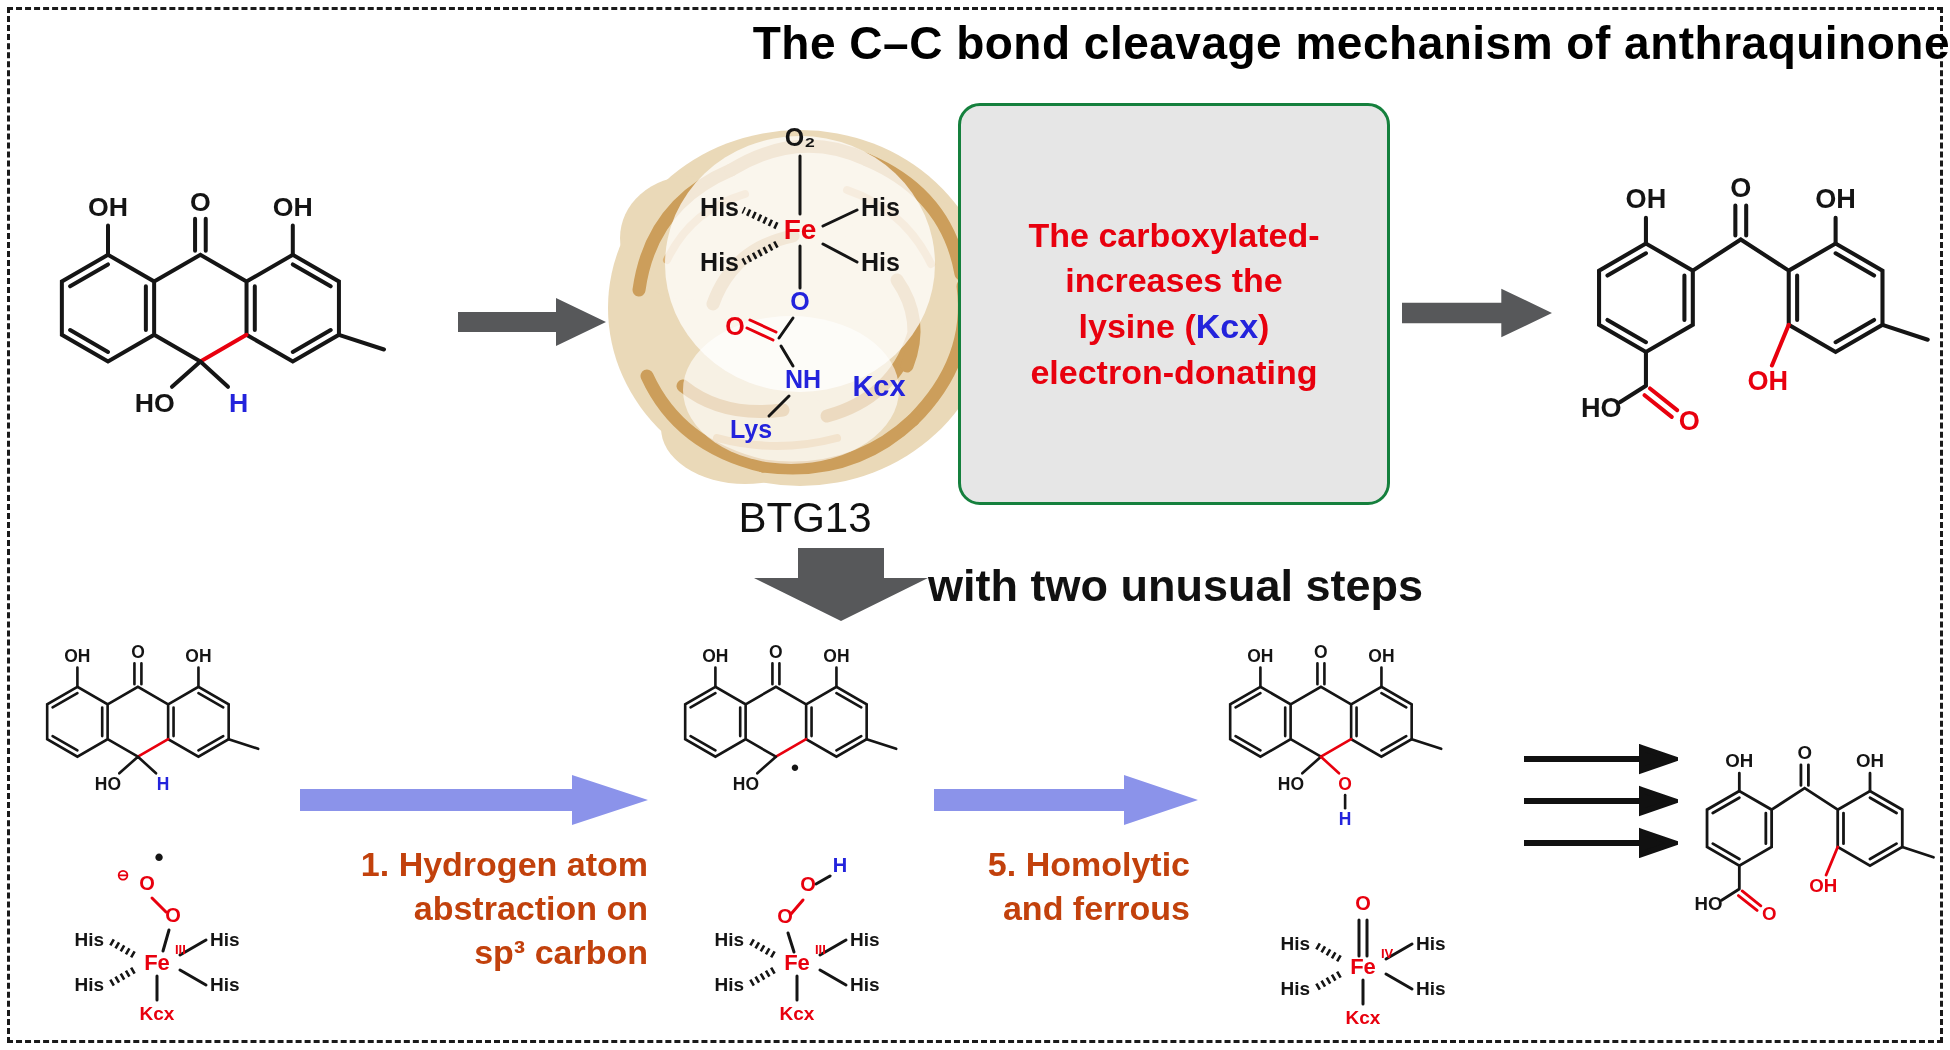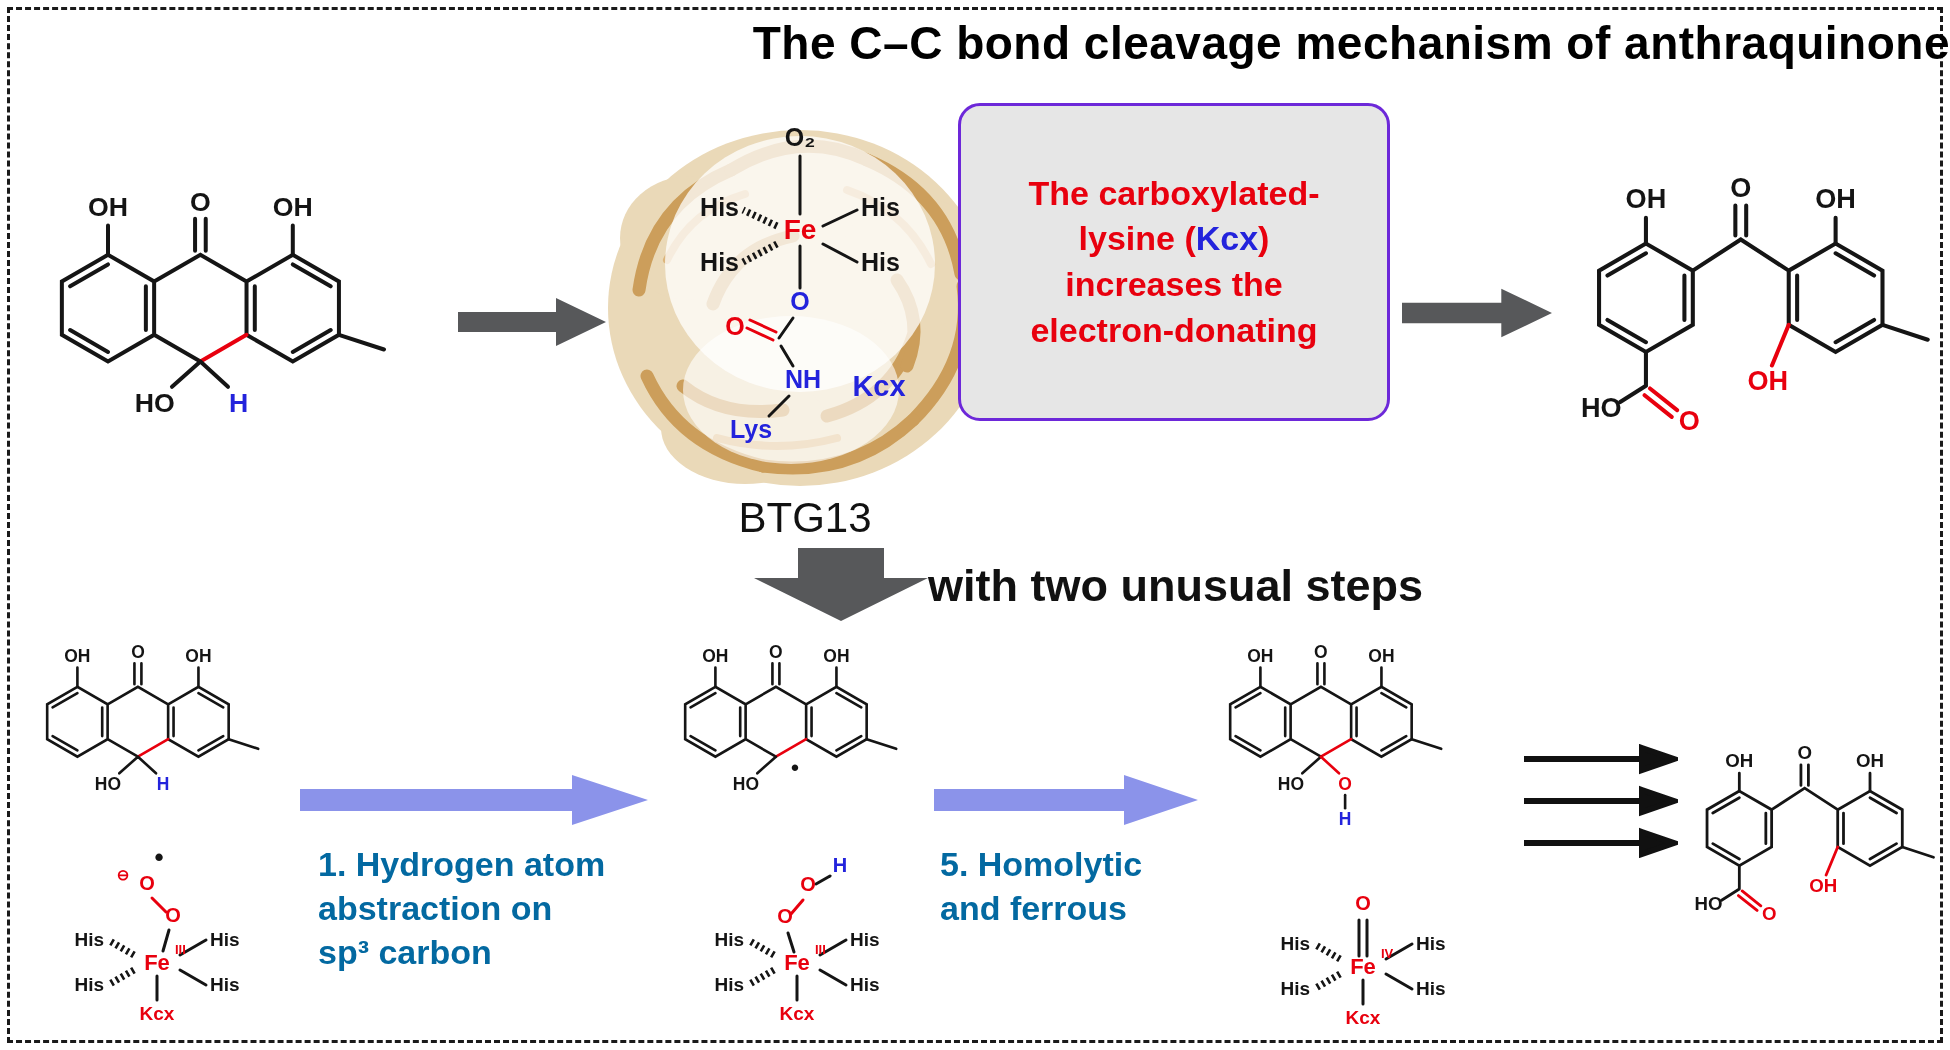--- a/index.html
+++ b/index.html
@@ -10,25 +10,25 @@
   .title{position:absolute;top:16px;left:0;width:100%;text-align:right;font-size:46px;font-weight:700;color:#000000;letter-spacing:.5px}
   .bond{stroke:var(--bond);stroke-width:3;fill:none;stroke-linecap:round}
   .red-s{stroke:var(--red)}
   .hash{stroke-width:7;stroke-dasharray:2.6 3.4;stroke-linecap:butt}
   svg text{font-family:"Liberation Sans",sans-serif;font-weight:600;fill:#141414;text-anchor:middle}
   .a13{font-size:13px}.a15{font-size:15px}.a19{font-size:19px}.a20{font-size:20px}
   .a22{font-size:22px;font-weight:700}.a25{font-size:25px}.a26{font-size:26px;font-weight:700}
   .a28{font-size:28px;font-weight:700}.a29{font-size:29px;font-weight:700}
   .red{fill:var(--red)}.blue{fill:var(--blue)}
   .ae{text-anchor:end}.as{text-anchor:start}
-  .callout{position:absolute;left:958px;top:103px;width:432px;height:318px;background:var(--callout-bg);
-    border:3px solid #6d28d9;border-radius:22px;display:flex;flex-direction:column;justify-content:center;
+  .callout{position:absolute;left:958px;top:103px;width:432px;height:402px;background:var(--callout-bg);
+    border:3px solid #15803d;border-radius:22px;display:flex;flex-direction:column;justify-content:center;
     text-align:center;font-size:34px;font-weight:700;color:var(--red);line-height:1.34}
   .callout .kcx{color:var(--blue)}
-  .steptext{position:absolute;text-align:left;font-size:34px;font-weight:700;color:#0369a1;line-height:1.3}
+  .steptext{position:absolute;text-align:right;font-size:34px;font-weight:700;color:#c2410c;line-height:1.3}
   .midlabel{position:absolute;left:928px;top:560px;font-size:45px;font-weight:700;color:#111}
   .btg{position:absolute;left:680px;top:494px;width:250px;text-align:center;font-size:42px;font-weight:400;color:#111}
 </style>
 </head>
 <body>
 
 <div class="canvas">
 
   <svg width="0" height="0" style="position:absolute">
     <defs>
@@ -111,22 +111,22 @@
       <text x="208" y="290" class="a25 blue">NH</text>
       <text x="284" y="298" class="a29 blue">Kcx</text>
       <text x="156" y="340" class="a25 blue">Lys</text>
     </g>
   </svg>
 
   <div class="btg">BTG13</div>
 
   <div class="callout">
     <div>The carboxylated-</div>
+    <div>increases the</div>
     <div><span>lysine (</span><span class="kcx">Kcx</span><span>)</span></div>
-    <div>increases the</div>
     <div>electron-donating</div>
   </div>
 
   <svg class="abs" style="left:1402px;top:286px;width:152px;height:54px" viewBox="0 0 150 52">
     <polygon points="0,16 98,16 98,2 148,26 98,50 98,36 0,36" fill="var(--gray)"></polygon>
   </svg>
 
   <svg class="abs" style="left:1524px;top:162px;width:420px;height:285px" viewBox="0 0 310 210">
     <use href="#sk-prod"></use>
     <text x="90" y="34" class="a20">OH</text>

